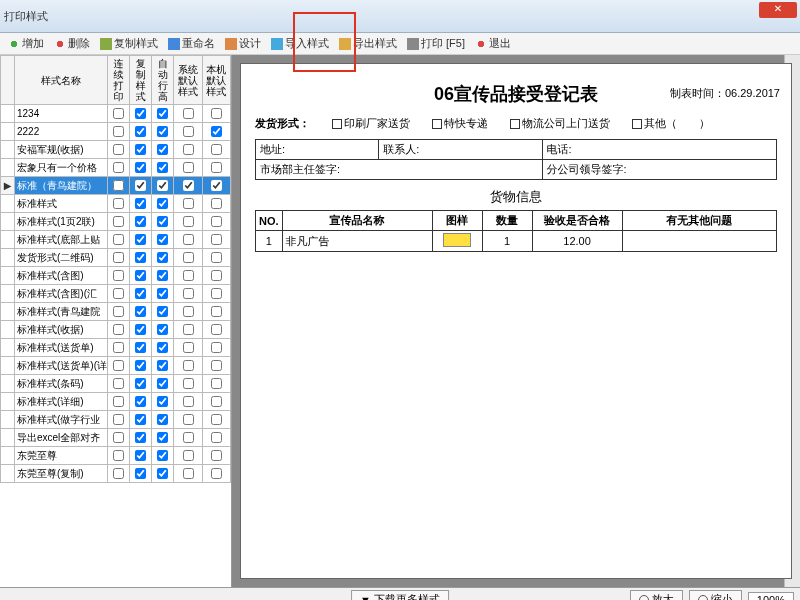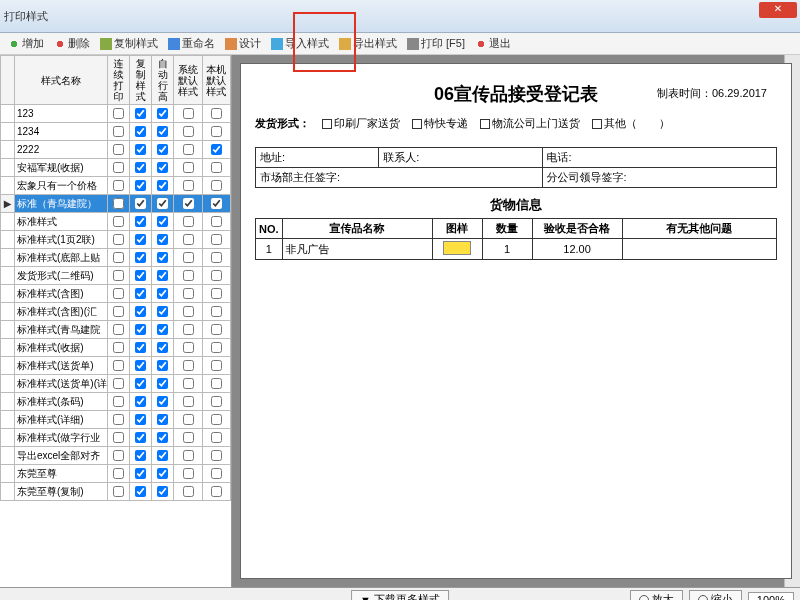--- a/index.html
+++ b/index.html
@@ -27,27 +27,27 @@
 .grid th,.grid td{border:1px solid #bbb;padding:0;height:18px;text-align:center;font-size:10px}
 .grid th{background:#f4f4f4;font-weight:normal;vertical-align:middle;line-height:1.1;padding:2px 1px}
 .grid td.nm{text-align:left;padding-left:2px;white-space:nowrap;overflow:hidden}
 .grid tr.sel td{background:#3088d8;color:#fff}
 .grid tr.sel td input[type=checkbox]{accent-color:#fff}
 .cb{width:11px;height:11px;vertical-align:middle}
 .left-foot{height:20px;border-top:1px solid #999;padding:2px 4px;font-size:11px;background:#f4f4f4}
 .right{flex:1;background:#888;display:flex;flex-direction:column;position:relative}
 .paper{background:#fff;margin:8px;flex:1;border:1px solid #666;padding:18px 14px;overflow:hidden;position:relative}
 .doc-title{text-align:center;font-size:18px;font-weight:bold;margin-bottom:6px}
-.doc-date{position:absolute;right:24px;top:22px;font-size:12px}
-.shiprow{display:flex;align-items:center;gap:12px;font-size:12px;font-weight:bold;margin:10px 0 16px}
+.doc-date{position:absolute;right:11px;top:22px;font-size:12px}
+.shiprow{display:flex;align-items:center;gap:22px;font-size:12px;font-weight:bold;margin:10px 0 8px}
 .shiprow .opt{display:flex;align-items:center;gap:2px;font-weight:normal;font-size:11px}
 .sq{width:10px;height:10px;border:1px solid #333;display:inline-block}
 .infotab{width:100%;border-collapse:collapse;margin-top:4px}
 .infotab td{border:1px solid #333;padding:2px 4px;font-size:11px;height:20px}
-.sect{text-align:center;font-weight:bold;font-size:13px;margin:8px 0 4px}
+.sect{text-align:center;font-weight:normal;font-size:13px;margin:8px 0 4px}
 .goods{width:100%;border-collapse:collapse}
 .goods th,.goods td{border:1px solid #333;padding:2px 3px;font-size:11px;height:20px;text-align:center}
 .goods td.nm2{text-align:left}
 .swatch{width:28px;height:14px;background:#ffe040;border:1px solid #888;display:inline-block}
 .botbar{height:24px;background:#f0f0f0;border-top:1px solid #999;display:flex;align-items:center;justify-content:flex-end;gap:6px;padding:0 6px}
 .botbar .btn{border:1px solid #999;background:#f8f8f8;padding:1px 8px;font-size:11px;cursor:pointer;display:flex;align-items:center;gap:3px}
 .botbar .spacer{flex:1}
 .botbar .center{position:absolute;left:50%;transform:translateX(-50%)}
 .zoomv{border:1px solid #999;background:#fff;padding:1px 8px;font-size:11px}
 .mag{width:10px;height:10px;border:1px solid #555;border-radius:50%;position:relative;display:inline-block}
@@ -112,29 +112,20 @@
           <th style="width:14px"></th>
           <th style="width:88px">样式名称</th>
           <th>连续打印</th>
           <th>复制样式</th>
           <th>自动行高</th>
           <th>系统默认样式</th>
           <th>本机默认样式</th>
         </tr>
           </thead>
         <tbody id="grid-body">
-            <tr>
-              <td></td>
-              <td class="nm">123</td>
-              <td><input type="checkbox" class="cb" style=""></td>
-              <td><input type="checkbox" class="cb" checked="" style=""></td>
-              <td><input type="checkbox" class="cb" checked="" style=""></td>
-              <td><input type="checkbox" class="cb" style=""></td>
-              <td><input type="checkbox" class="cb" style=""></td>
-            </tr>
             <tr>
               <td></td>
               <td class="nm">1234</td>
               <td><input type="checkbox" class="cb" style=""></td>
               <td><input type="checkbox" class="cb" checked="" style=""></td>
               <td><input type="checkbox" class="cb" checked="" style=""></td>
               <td><input type="checkbox" class="cb" style=""></td>
               <td><input type="checkbox" class="cb" style=""></td>
             </tr>
             <tr>

